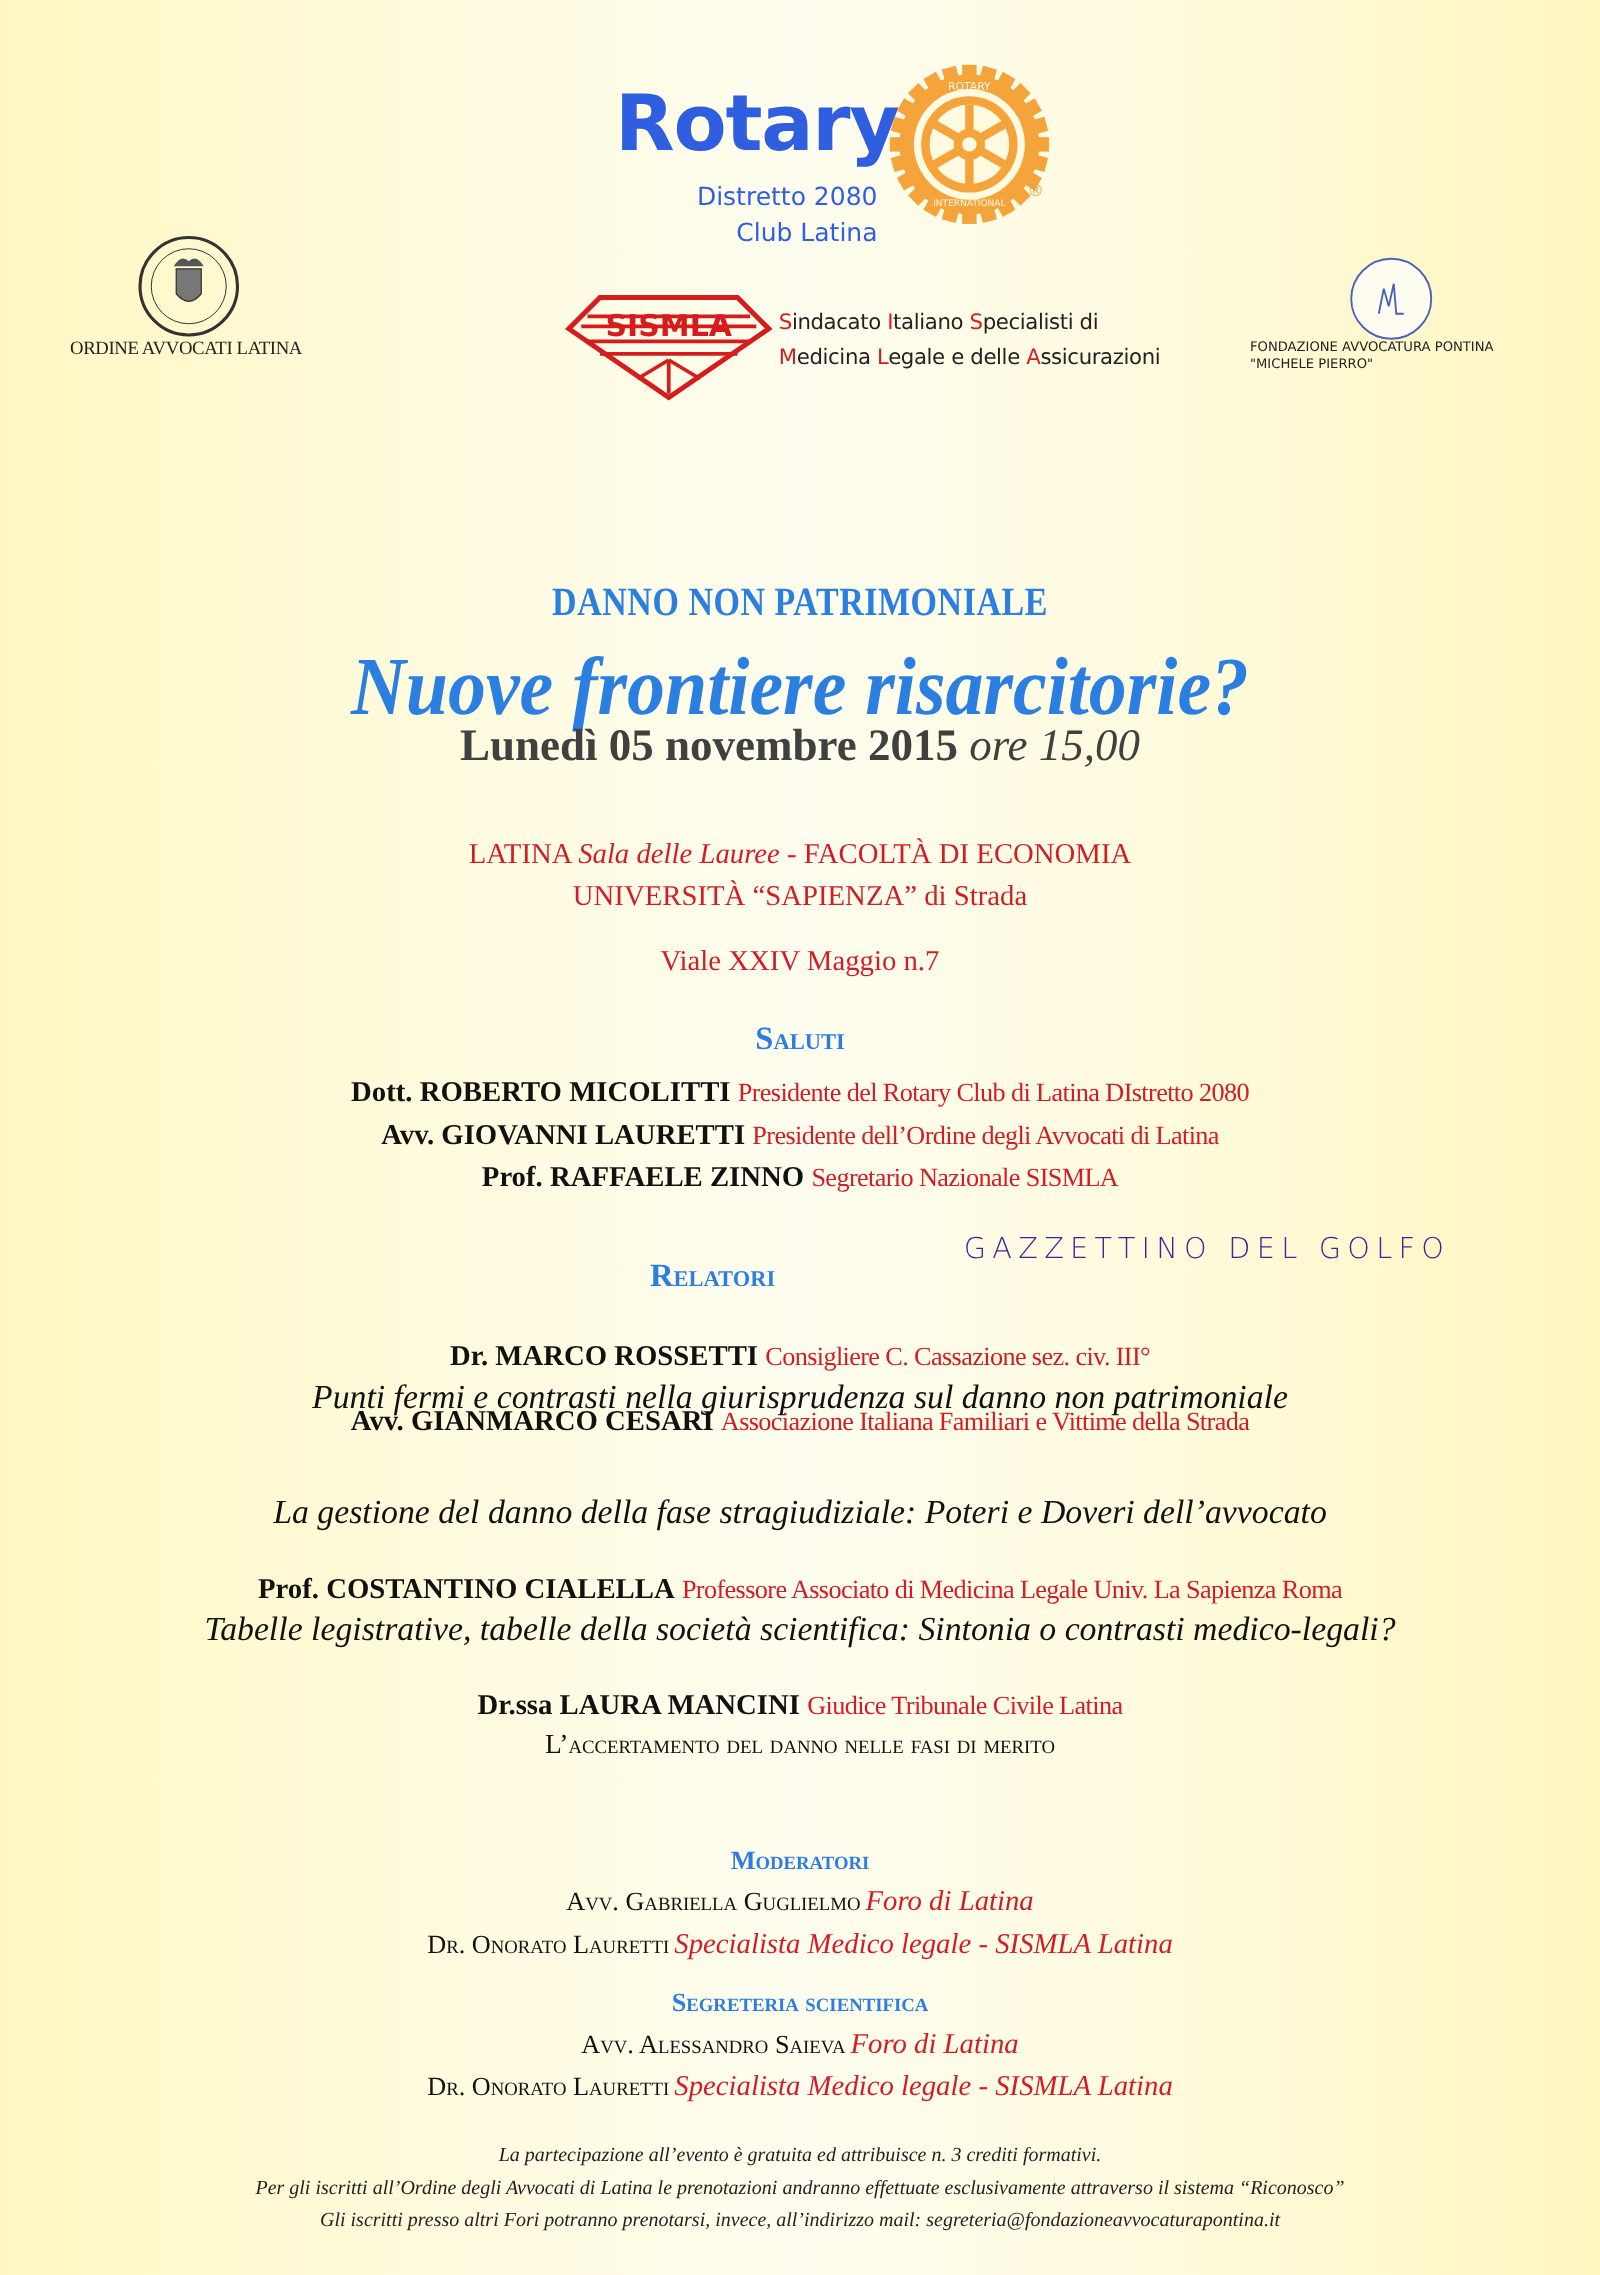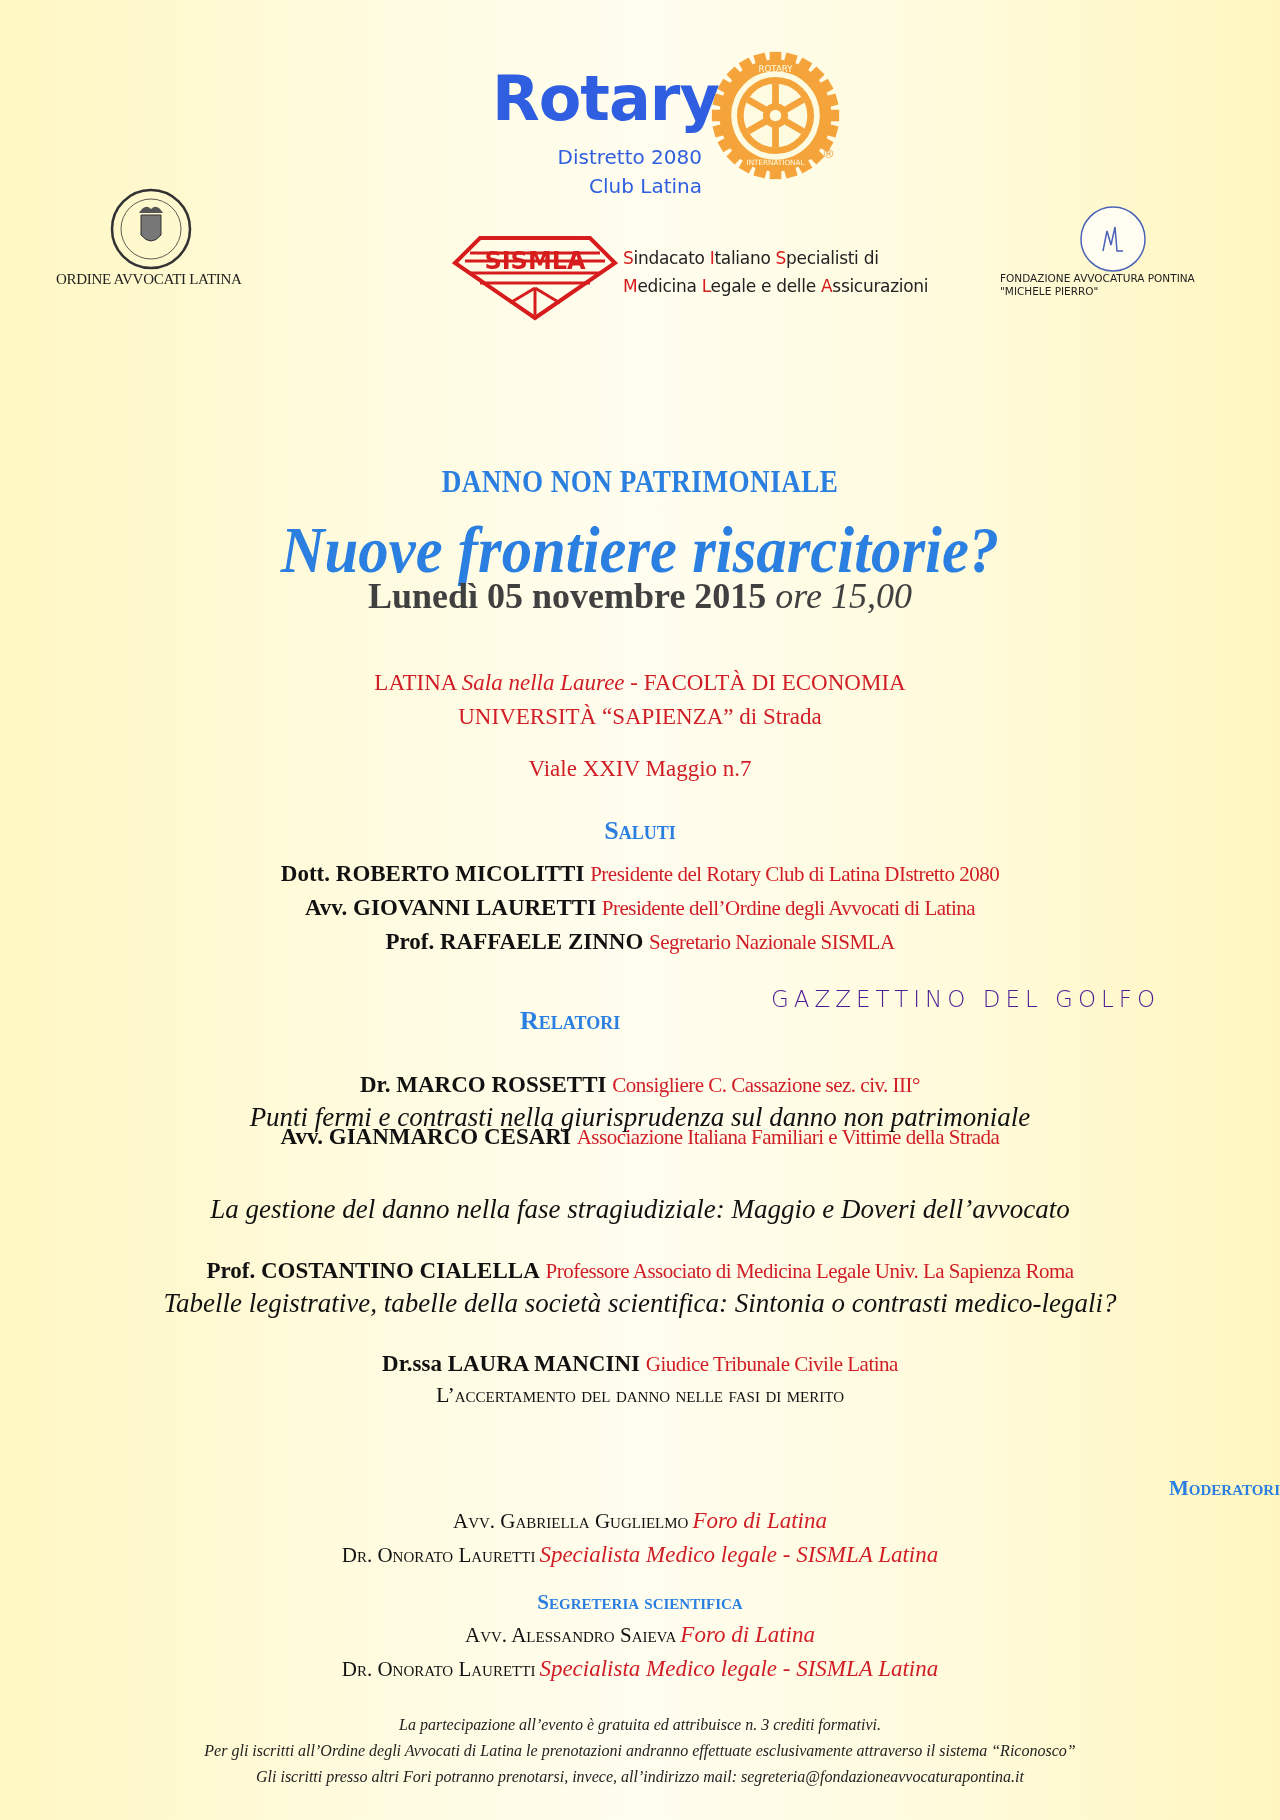--- a/index.html
+++ b/index.html
@@ -123,21 +123,21 @@
   <div>"MICHELE PIERRO"</div>
 </div>
 
 <div class="abs center h-danno">DANNO NON PATRIMONIALE</div>
 <div class="abs center h-nuove">Nuove frontiere risarcitorie?</div>
 <div class="abs center h-date">
   <span>Lunedì 05 novembre 2015</span>
   <i>ore 15,00</i>
 </div>
 <div class="abs center venue" style="top:666px;">
-  <span>LATINA </span><i>Sala nella Lauree</i><span> - FACOLTÀ DI ECONOMIA</span>
+  <span>LATINA </span><i>Sala delle Lauree</i><span> - FACOLTÀ DI ECONOMIA</span>
 </div>
 <div class="abs center venue" style="top:700px;">UNIVERSITÀ “SAPIENZA” di Strada</div>
 <div class="abs center venue" style="top:752px;">Viale XXIV Maggio n.7</div>
 
 <div class="abs center sec-title" style="top:816px;">Saluti</div>
 <div class="abs center person" style="top:857px;">
   <b>Dott. ROBERTO MICOLITTI</b>&nbsp;<span class="role">Presidente del Rotary Club di Latina  DIstretto 2080</span>
 </div>
 <div class="abs center person" style="top:891px;">
   <b>Avv. GIOVANNI LAURETTI</b>&nbsp;<span class="role">Presidente dell’Ordine degli Avvocati di Latina</span>
@@ -151,33 +151,33 @@
 <div class="abs sec-title" style="left:520px;top:1006px;">Relatori</div>
 
 <div class="abs center person" style="top:1068px;">
   <b>Dr. MARCO ROSSETTI</b>&nbsp;<span class="role">Consigliere C. Cassazione sez. civ. III°</span>
 </div>
 <div class="abs center talk" style="top:1100px;">Punti fermi e contrasti nella giurisprudenza sul danno non patrimoniale</div>
 
 <div class="abs center person" style="top:1120px;">
   <b>Avv. GIANMARCO CESARI</b>&nbsp;<span class="role">Associazione Italiana Familiari e Vittime della Strada</span>
 </div>
-<div class="abs center talk" style="top:1192px;">La gestione del danno nella fase stragiudiziale: Maggio e Doveri dell’avvocato</div>
+<div class="abs center talk" style="top:1192px;">La gestione del danno della fase stragiudiziale: Poteri e Doveri dell’avvocato</div>
 
 <div class="abs center person" style="top:1254px;">
   <b>Prof. COSTANTINO CIALELLA</b>&nbsp;<span class="role">Professore Associato di Medicina Legale Univ. La Sapienza Roma</span>
 </div>
 <div class="abs center talk" style="top:1286px;">Tabelle legistrative, tabelle della società scientifica: Sintonia o contrasti medico-legali?</div>
 
 <div class="abs center person" style="top:1347px;">
   <b>Dr.ssa LAURA MANCINI</b>&nbsp;<span class="role">Giudice Tribunale Civile Latina</span>
 </div>
 <div class="abs center sc" style="top:1382px;font-size:22px;">L’accertamento del danno nelle fasi di merito</div>
 
-<div class="abs center small-sec" style="top:1476px;text-align:right;">Moderatori</div>
+<div class="abs center small-sec" style="top:1476px;">Moderatori</div>
 <div class="abs center" style="top:1508px;">
   <span class="mod-name">Avv. Gabriella Guglielmo</span>&nbsp;<span class="mod-role">Foro di Latina</span>
 </div>
 <div class="abs center" style="top:1542px;">
   <span class="mod-name">Dr. Onorato Lauretti</span>&nbsp;<span class="mod-role">Specialista Medico legale - SISMLA Latina</span>
 </div>
 
 <div class="abs center small-sec" style="top:1590px;">Segreteria scientifica</div>
 <div class="abs center" style="top:1622px;">
   <span class="mod-name">Avv. Alessandro Saieva</span>&nbsp;<span class="mod-role">Foro di Latina</span>

